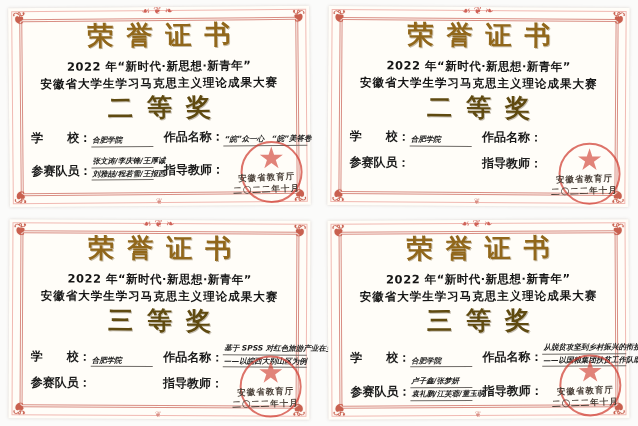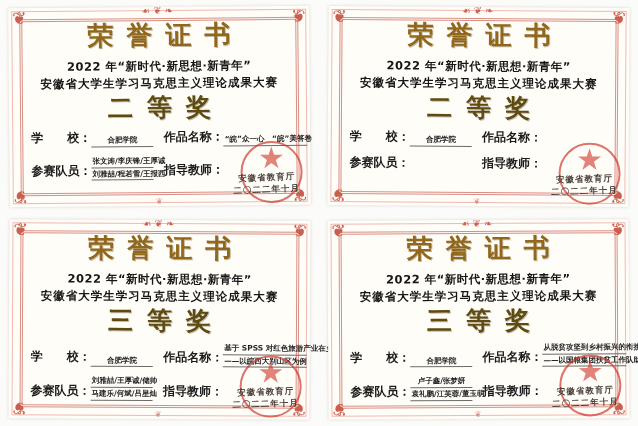--- a/index.html
+++ b/index.html
@@ -65,23 +65,23 @@
     display:grid;grid-template-columns:46% 54%;
     column-gap:10px;row-gap:8px;align-items:end;
   }
   .field{display:flex;align-items:flex-end;}
   .lab{
     flex:none;font-size:12px;font-weight:bold;color:#1b1b1b;
     padding-bottom:1px;white-space:nowrap;
   }
   .val{flex:1;min-width:0;}
   .vline{
-    display:block;border-bottom:1px solid #6e6a66;text-align:center;
+    display:block;border-bottom:1px solid #6e6a66;text-align:left;
     font-size:7.5px;font-weight:bold;color:#242424;line-height:1.55;
-    white-space:nowrap;padding:0 1px;
+    white-space:nowrap;padding:0 1px;font-style:italic;
   }
   .seal{position:absolute;right:7px;bottom:1px;width:64px;height:64px;}
   .seal-circle{
     position:absolute;inset:1px;border:2px solid rgba(207,56,44,.7);
     border-radius:50%;
   }
   .seal-star{
     position:absolute;top:1px;left:0;width:100%;text-align:center;
     font-size:30px;line-height:1.1;color:rgba(207,56,44,.62);
   }
@@ -206,24 +206,20 @@
       </div>
       <div class="field">
         <span class="lab">作品名称：</span>
         <span class="val">
           <span class="vline">基于 SPSS 对红色旅游产业在乡村振兴中的影响调查</span>
           <span class="vline">——以皖西大别山区为例</span>
         </span>
       </div>
       <div class="field">
         <span class="lab">参赛队员：</span>
-        <span class="val">
-          <span class="vline">刘雅喆/王厚诚/储帅</span>
-          <span class="vline">马建乐/何斌/吕星灿</span>
-        </span>
       </div>
       <div class="field">
         <span class="lab">指导教师：</span>
       </div>
     </div>
     <div class="seal">
       <div class="seal-circle"></div>
       <div class="seal-star">★</div>
       <div class="seal-t1">安徽省教育厅</div>
       <div class="seal-t2">二〇二二年十月</div>

